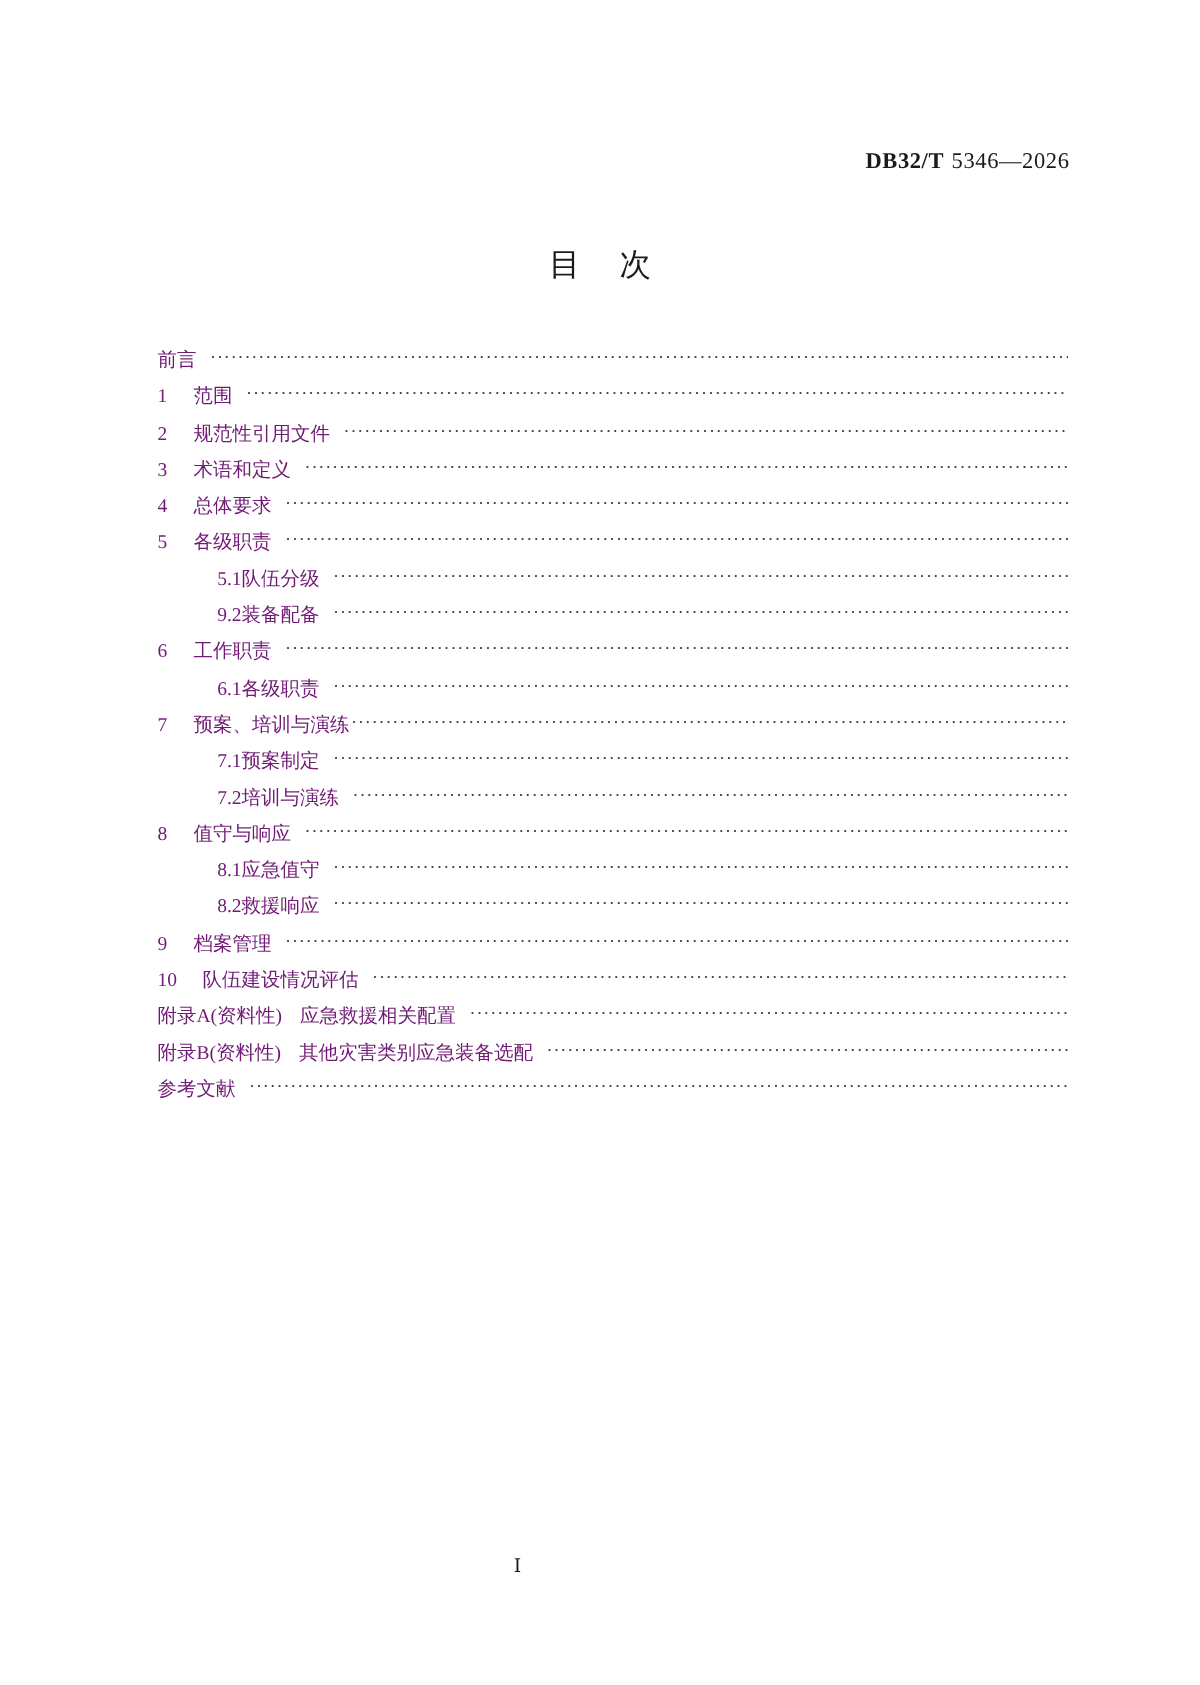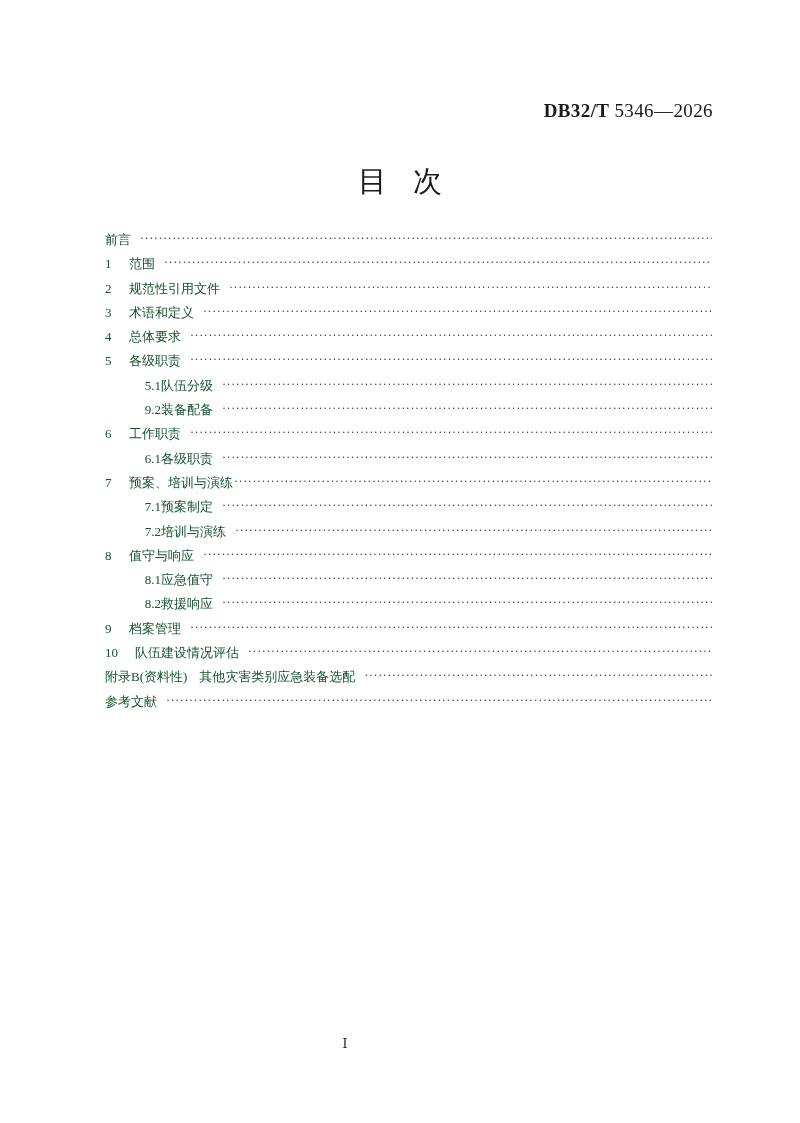--- a/index.html
+++ b/index.html
@@ -23,60 +23,60 @@
     height: 1123px;
   }
 
   
   .doc-header {
     position: absolute;
     top: 100px;
     left: 105px;
     width: 608px;
     text-align: right;
-    font-size: 19px;
+    font-size: 15px;
     letter-spacing: 0.4px;
     white-space: nowrap;
   }
   .doc-header .std-prefix {
     font-weight: bold;
   }
   .doc-header .std-number {
     font-weight: normal;
     margin-left: 5px;
   }
 
   
   .toc-title {
     position: absolute;
     top: 162px;
     left: 0;
     width: 800px;
     text-align: center;
-    font-size: 29px;
+    font-size: 21px;
     letter-spacing: 26px;
     text-indent: 26px;
     font-weight: 500;
     color: #1a1a1a;
   }
 
   
   .toc {
     position: absolute;
     top: 231px;
     left: 105px;
     width: 608px;
   }
   .toc-row {
     display: flex;
     align-items: baseline;
     height: 24.3px;
     font-size: 13px;
     white-space: nowrap;
-    color: #14532d;
+    color: #701a75;
   }
   .toc-row .num {
     display: inline-block;
     flex: 0 0 auto;
   }
   .toc-row .label {
     flex: 0 0 auto;
   }
   .toc-row .leader {
     flex: 1 1 auto;
@@ -244,20 +244,27 @@
         <span class="page">5</span>
       </div>
       <div class="toc-row lvl-1 wide-num gap-wide">
         <span class="num">10</span>
         <span class="label">队伍建设情况评估</span>
         <span class="leader"></span>
         <span class="page">5</span>
       </div>
       <div class="toc-row lvl-0 appendix gap-wide">
         <span class="num"></span>
+        <span class="label label-main">附录A(资料性)</span>
+        <span class="label">应急救援相关配置</span>
+        <span class="leader"></span>
+        <span class="page">6</span>
+      </div>
+      <div class="toc-row lvl-0 appendix gap-wide">
+        <span class="num"></span>
         <span class="label label-main">附录B(资料性)</span>
         <span class="label">其他灾害类别应急装备选配</span>
         <span class="leader"></span>
         <span class="page">8</span>
       </div>
       <div class="toc-row lvl-0 gap-wide">
         <span class="num"></span>
         <span class="label">参考文献</span>
         <span class="leader"></span>
         <span class="page">11</span>

